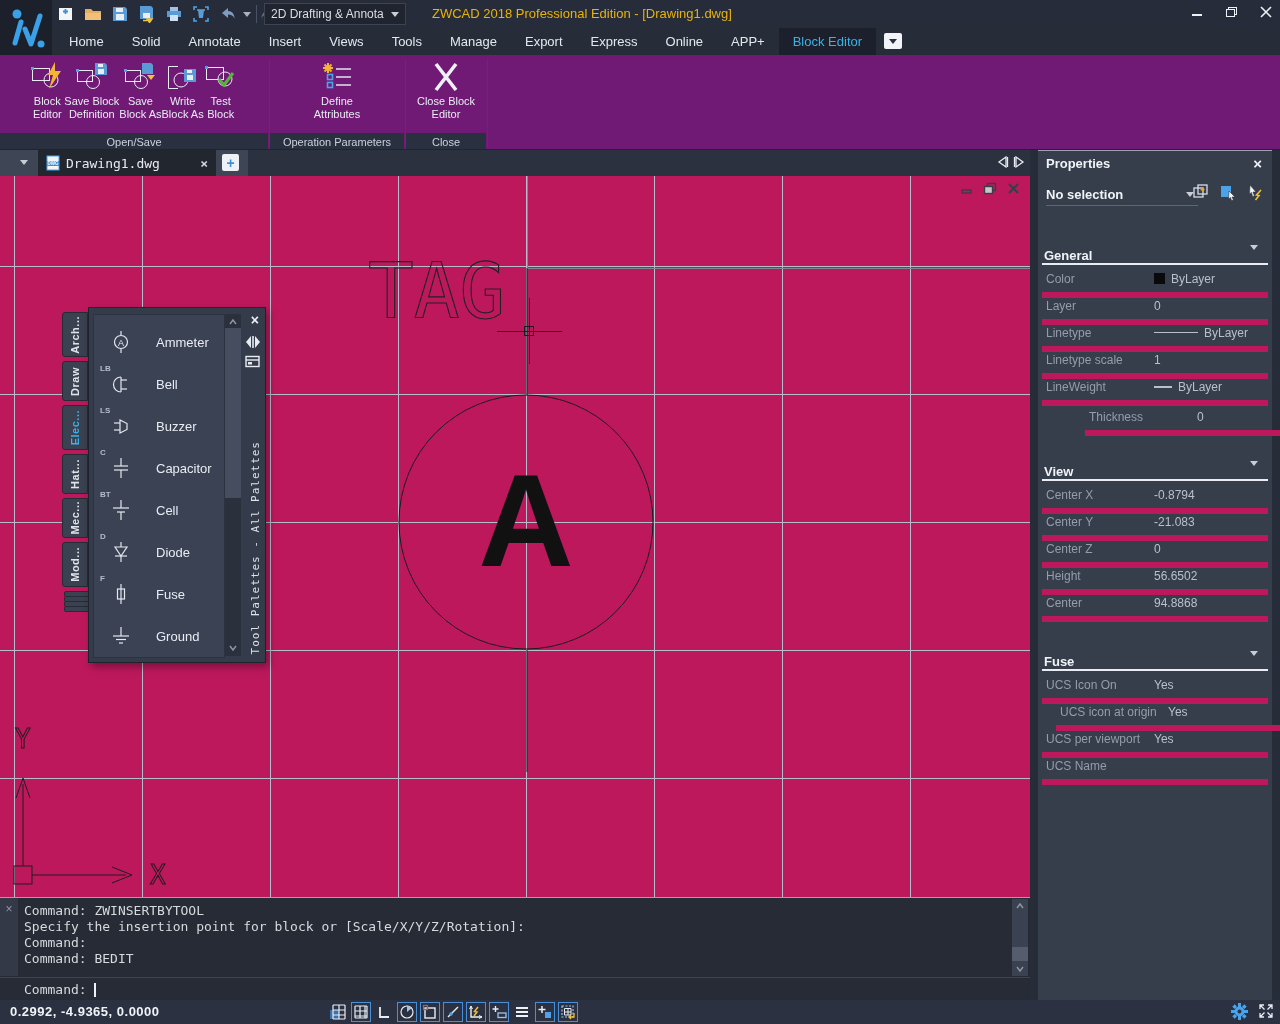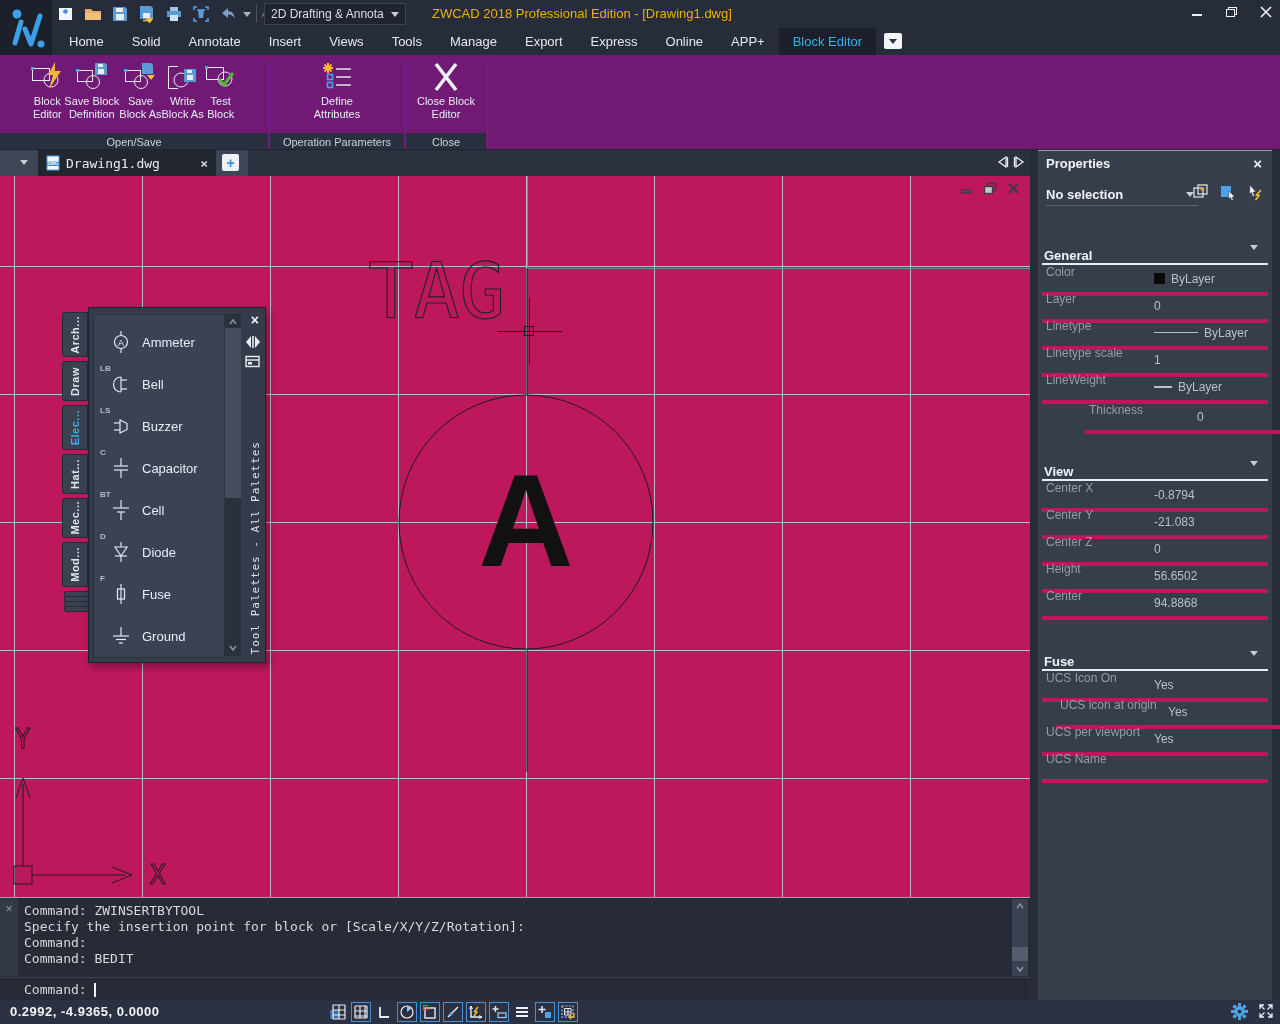--- a/index.html
+++ b/index.html
@@ -55,21 +55,21 @@
   #canvas{left:0;top:176px;width:1030px;height:721px;background:#be185d;}
   #mdi-btns{position:absolute;right:10px;top:6px;display:flex;gap:10px;}
 
   
   #palette{left:88px;top:307px;width:178px;height:356px;background:#343b4a;border:1px solid #1d222b;
            box-sizing:border-box;box-shadow:3px 4px 8px rgba(0,0,0,.35);}
   #pal-list{position:absolute;left:4px;top:6px;width:130px;height:342px;background:#3a4254;border:1px solid #2c3240;}
   .pal-item{position:absolute;left:0;width:100%;height:42px;display:flex;align-items:center;}
   .pal-item .pic{position:relative;width:26px;margin-left:14px;display:flex;justify-content:center;}
   .pal-item .ptag{position:absolute;left:-8px;top:-9px;color:#b6bdc9;font-size:8px;font-weight:bold;}
-  .pal-item .plab{color:#e9edf3;font-size:13px;margin-left:8px;}
+  .pal-item .plab{color:#e9edf3;font-size:13px;margin-left:22px;}
   #pal-scroll{position:absolute;left:136px;top:6px;width:16px;height:342px;background:#2b313c;}
   #pal-thumb{position:absolute;left:0;top:14px;width:16px;height:170px;background:#454d5e;}
   .scroll-arrow{position:absolute;left:4px;width:8px;height:8px;}
   #pal-side{position:absolute;right:0;top:0;width:24px;height:100%;}
   #pal-title{position:absolute;right:3px;bottom:8px;color:#dde1e9;font-size:11px;font-family:"DejaVu Sans Mono",monospace;
              writing-mode:vertical-rl;transform:rotate(180deg);letter-spacing:1px;}
   #pal-x{position:absolute;right:6px;top:5px;color:#eef1f6;font-size:14px;font-weight:bold;line-height:14px;}
   #pal-hide{position:absolute;right:4px;top:27px;}
   #pal-menu{position:absolute;right:4px;top:47px;}
   #pal-tabs{left:62px;top:312px;width:26px;height:330px;}
@@ -84,21 +84,21 @@
   #props-header{position:absolute;left:0;top:0;width:100%;height:26px;}
   #props-title{position:absolute;left:8px;top:5px;color:#f0f3f7;font-size:13px;font-weight:bold;}
   #props-x{position:absolute;right:10px;top:4px;color:#eef1f6;font-size:15px;font-weight:bold;}
   #selrow{position:absolute;left:8px;top:32px;width:152px;height:22px;border-bottom:1px solid #5c6475;
           color:#f0f3f7;font-size:13px;font-weight:bold;display:flex;align-items:center;}
   #selrow .caret-down{margin-left:auto;margin-right:4px;}
   #selicons{position:absolute;right:8px;top:32px;display:flex;gap:9px;}
   .psec-title{position:absolute;left:6px;height:22px;color:#f0f3f7;font-size:13px;font-weight:bold;display:flex;align-items:flex-end;}
   .psec-caret{position:absolute;right:14px;}
   .psec-rule{position:absolute;left:4px;width:226px;height:2px;background:#e9edf3;}
-  .prow{position:absolute;left:4px;width:226px;height:27px;border-bottom:4px solid #be185d;display:flex;}
+  .prow{position:absolute;left:4px;width:226px;height:27px;border-bottom:6px solid #be185d;display:flex;align-items:center;}
   .prow .plbl{color:#959dac;font-size:12px;margin-left:4px;width:108px;white-space:nowrap;}
   .prow .pval{color:#b9c0cc;font-size:12px;display:flex;align-items:center;gap:6px;white-space:nowrap;}
   .swatch{width:11px;height:11px;background:#0a0a0a;display:inline-block;}
   .lt-long{width:44px;height:1px;background:#b9c0cc;display:inline-block;}
   .lt-short{width:18px;height:2px;background:#b9c0cc;display:inline-block;}
 
   
   #cmd{left:0;top:897px;width:1030px;height:103px;background:#262b35;border-top:1px solid #9aa2b0;box-sizing:border-box;}
   #cmd-gutter{position:absolute;left:0;top:0;width:18px;height:78px;background:#333947;color:#8f97a5;
               font-size:12px;text-align:center;line-height:22px;}

